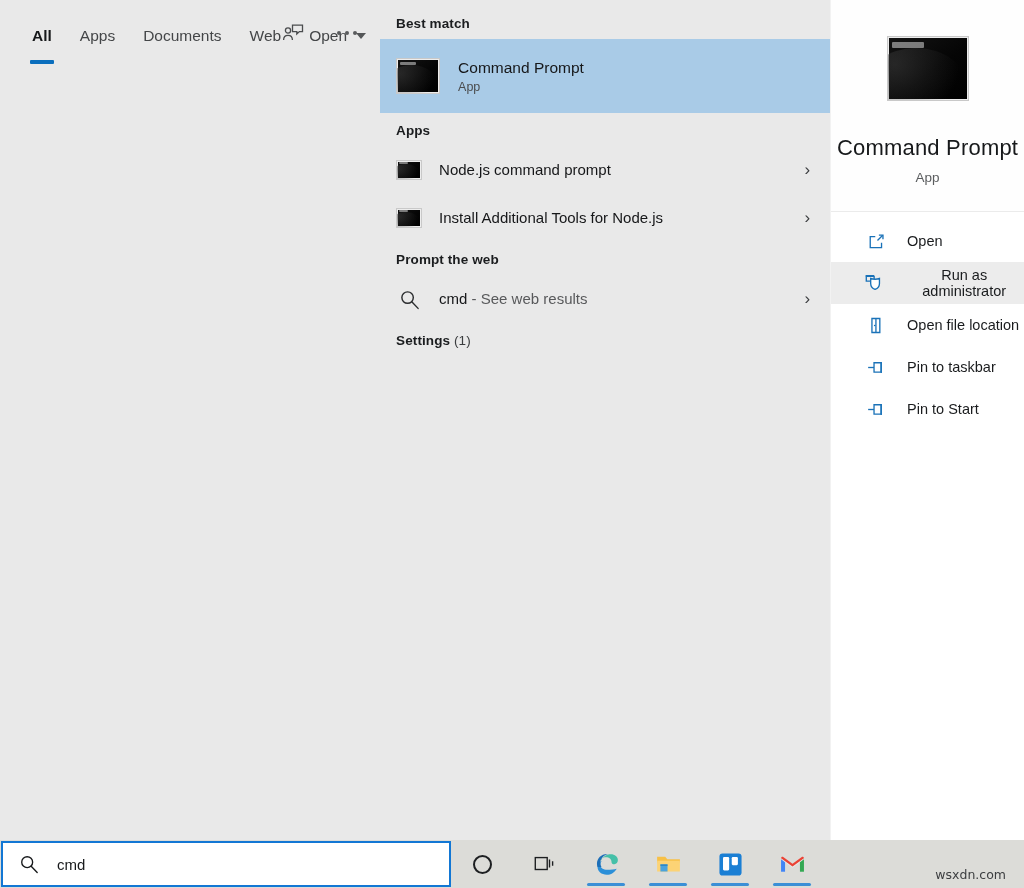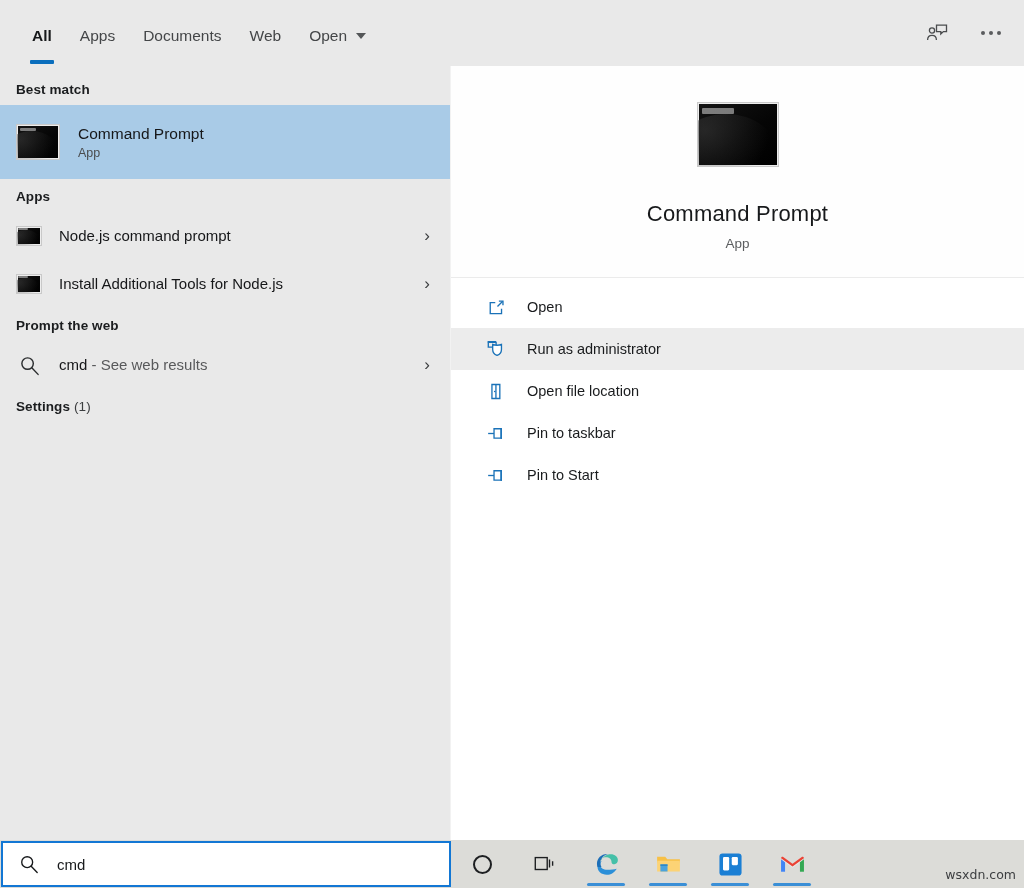--- a/index.html
+++ b/index.html
@@ -8,21 +8,21 @@
     font-family: "Liberation Sans", sans-serif;
     overflow: hidden;
     background: #e8e8e8;
   }
   #root { position: relative; width: 1024px; height: 888px; }
 
   
   .flyout {
     position: absolute; left: 0; top: 0;
     width: 1024px; height: 840px;
-    display: flex; flex-direction: column;
+    display: flex; flex-direction: row;
     background: #e9e9e9;
   }
 
   
   .tabbar {
     height: 66px; flex: 0 0 66px;
     background: #e9e9e9;
     display: flex; align-items: flex-start;
     padding-left: 18px; padding-top: 18px;
     position: relative;
@@ -193,21 +193,21 @@
   .task.wide { width: 62px; }
   .task.open::after {
     content: ""; position: absolute; bottom: 2px; left: 12px; right: 12px;
     height: 3px; background: #3b8fd6; border-radius: 2px;
   }
   .cortana-ring {
     width: 19px; height: 19px; border-radius: 50%;
     border: 2.4px solid #1d1f21;
   }
   .watermark {
-    position: absolute; right: 8px; bottom: 6px;
+    position: absolute; right: 18px; bottom: 6px;
     font-size: 12.5px; color: #3c3e40;
     font-family: "DejaVu Sans", sans-serif;
   }
 </style>
 </head>
 <body>
 
 <div id="root">
 
   <div class="flyout">

